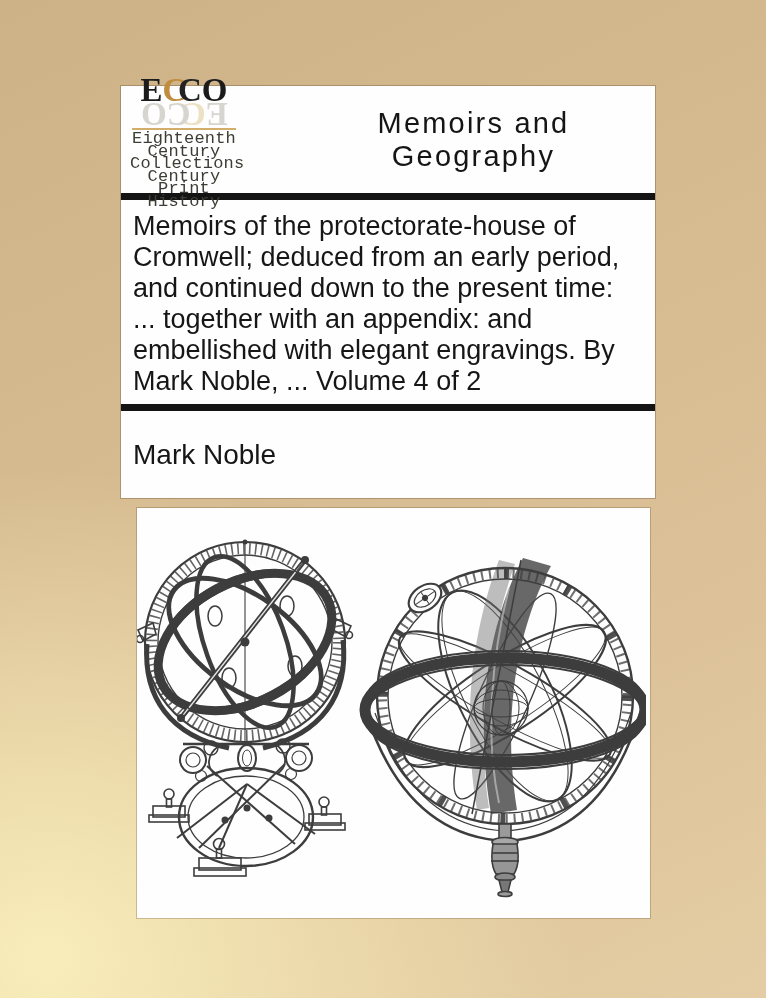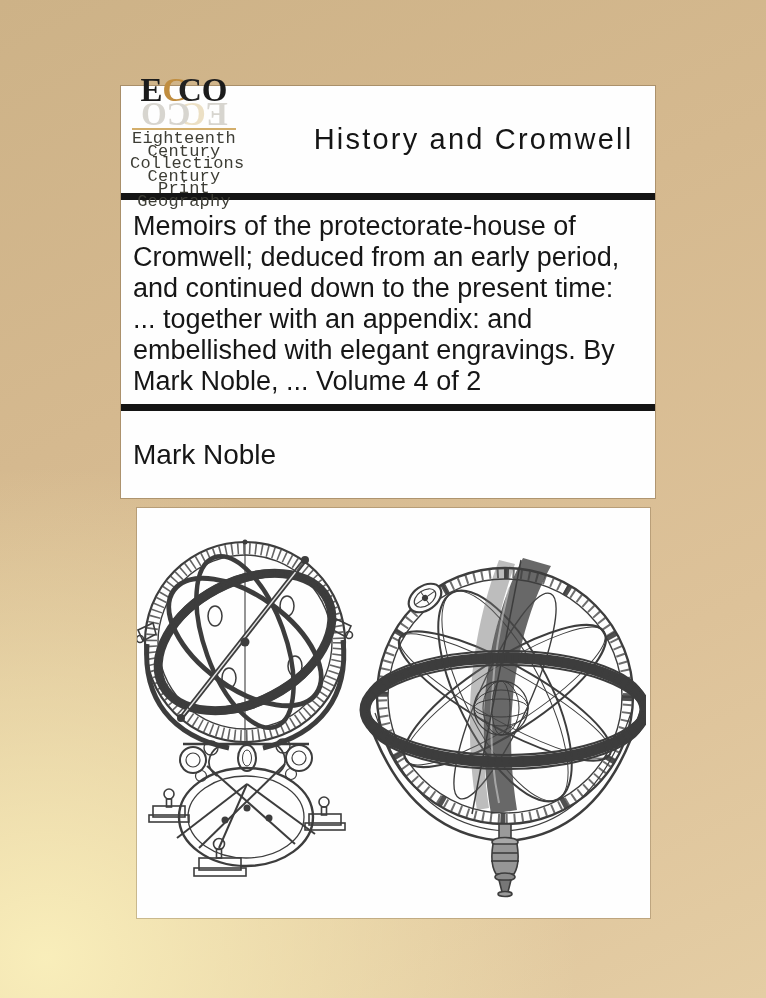--- a/index.html
+++ b/index.html
@@ -89,24 +89,24 @@
   <div class="column">
 
     <div class="header">
       <div class="logo">
         <div class="logo-word"><span class="lk">E</span><span class="l-gold">C</span><span class="l-dark">C</span><span class="lk">O</span></div>
         <div class="logo-word logo-reflection" aria-hidden="true"><span class="lk">E</span><span class="l-gold">C</span><span class="l-dark">C</span><span class="lk">O</span></div>
         <div class="logo-rule"></div>
         <div class="logo-tagline">
           <div>Eighteenth Century</div>
           <div>Collections Century</div>
-          <div>Print Geography</div>
+          <div>Print History</div>
         </div>
       </div>
-      <div class="category">History and Cromwell</div>
+      <div class="category">Memoirs and Geography</div>
     </div>
 
     <div class="bar"></div>
 
     <div class="title-box">
       <div class="title">Memoirs of the protectorate-house of Cromwell; deduced from an early period, and continued down to the present time: ... together with an appendix: and embellished with elegant engravings. By Mark Noble, ... Volume 4 of 2</div>
     </div>
 
     <div class="bar"></div>
 

